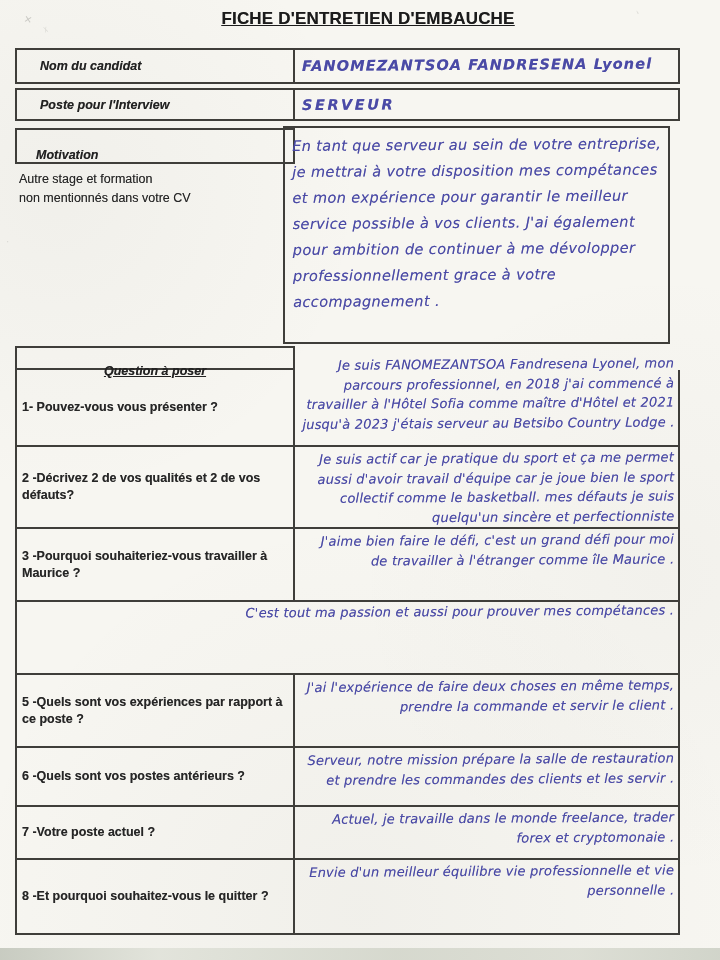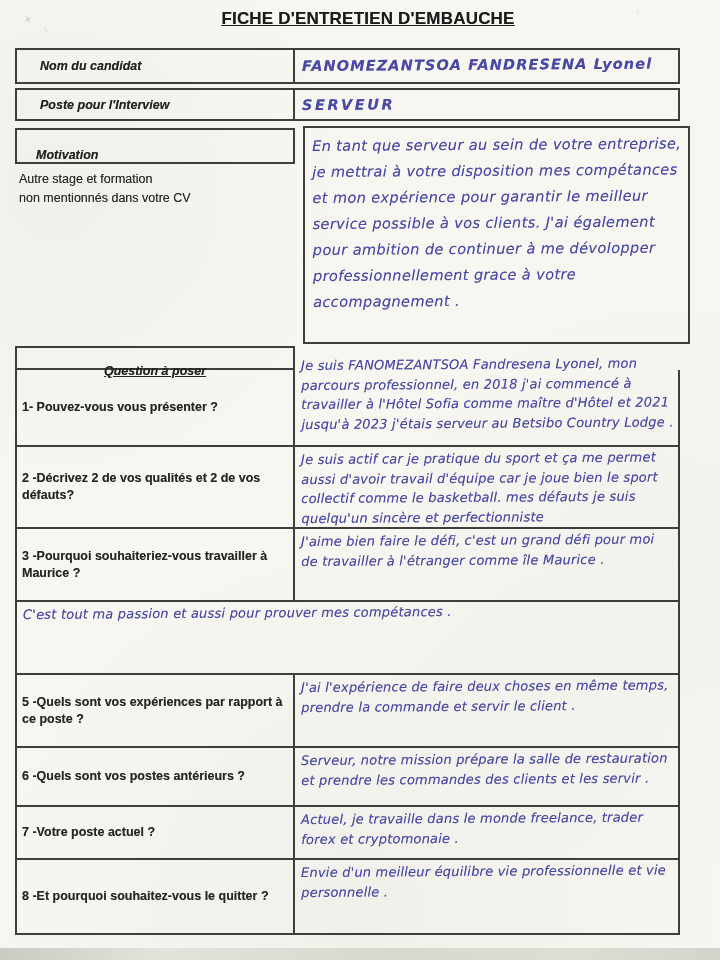--- a/index.html
+++ b/index.html
@@ -34,21 +34,21 @@
   .qtext{font-size:12.5px;font-weight:bold;color:#262626;line-height:17px;text-shadow:0 0 0.4px rgba(40,40,40,0.5);}
   .hw{
     font-family:cursive,"DejaVu Sans",sans-serif;
     font-style:italic;color:#4a4aa6;
     text-shadow:0 0 0.4px rgba(70,70,160,0.55);
     transform:rotate(-0.4deg);transform-origin:left top;
   }
   .hw-name{font-size:14.5px;letter-spacing:1.1px;}
   .hw-poste{font-size:14.5px;letter-spacing:2.5px;}
   .motiv-answer{
-    position:absolute;left:303px;top:126px;width:387px;height:218px;
+    position:absolute;left:283px;top:126px;width:387px;height:218px;
     border:2px solid #3f3e3a;box-sizing:border-box;
     padding:5px 6px 0 7px;
   }
   .motiv-answer .hw{font-size:14.5px;line-height:26px;letter-spacing:0.4px;}
   .motiv-label-box{left:15px;top:128px;width:280px;height:36px;display:flex;align-items:flex-end;padding-left:19px;}
   .motiv-note{
     position:absolute;left:19px;top:170px;width:260px;
     font-size:12.5px;font-weight:normal;color:#262626;line-height:19px;
     text-shadow:0 0 0.4px rgba(40,40,40,0.5);
   }
@@ -56,21 +56,21 @@
   .qheader-box .plabel{text-decoration:underline;padding-left:0;margin-top:25px;}
   .qtable{
     position:absolute;left:15px;top:370px;width:665px;
     border-left:2px solid #3f3e3a;border-right:2px solid #3f3e3a;box-sizing:border-box;
   }
   .qrow{display:flex;border-bottom:2px solid #3f3e3a;box-sizing:border-box;}
   .qrow .lcell{
     width:278px;flex:0 0 278px;border-right:2px solid #3f3e3a;box-sizing:border-box;
     display:flex;align-items:center;padding:2px 6px 2px 5px;
   }
-  .qrow .rcell{flex:1;padding:3px 4px 0 6px;overflow:visible;}
+  .qrow .rcell{flex:1;padding:3px 4px 0 6px;overflow:visible;text-align:right;}
   .qrow .hw{font-size:13px;line-height:19.5px;letter-spacing:0.2px;}
   .qrow0 .rcell .hw{margin-top:-17px;}
   .r0{height:77px;} .r1{height:82px;} .r2{height:73px;} .r3{height:73px;}
   .r4{height:73px;} .r5{height:59px;} .r6{height:53px;} .r7{height:75px;}
   .scan-band{
     position:absolute;left:0;top:948px;width:720px;height:12px;
     background:linear-gradient(90deg,#c3c7bc,#e0e2d9 22%,#d3d6cb 55%,#dadcd2 80%,#cdd1c6);
     opacity:0.9;
   }
   .artifact{position:absolute;color:#9a9a94;opacity:0.45;font-size:10px;pointer-events:none;}

